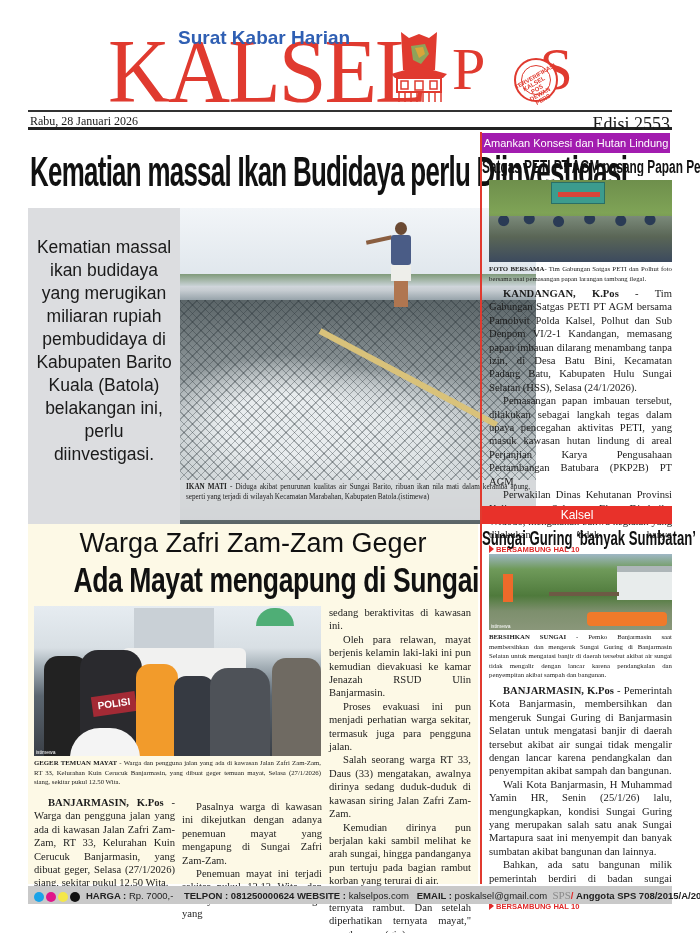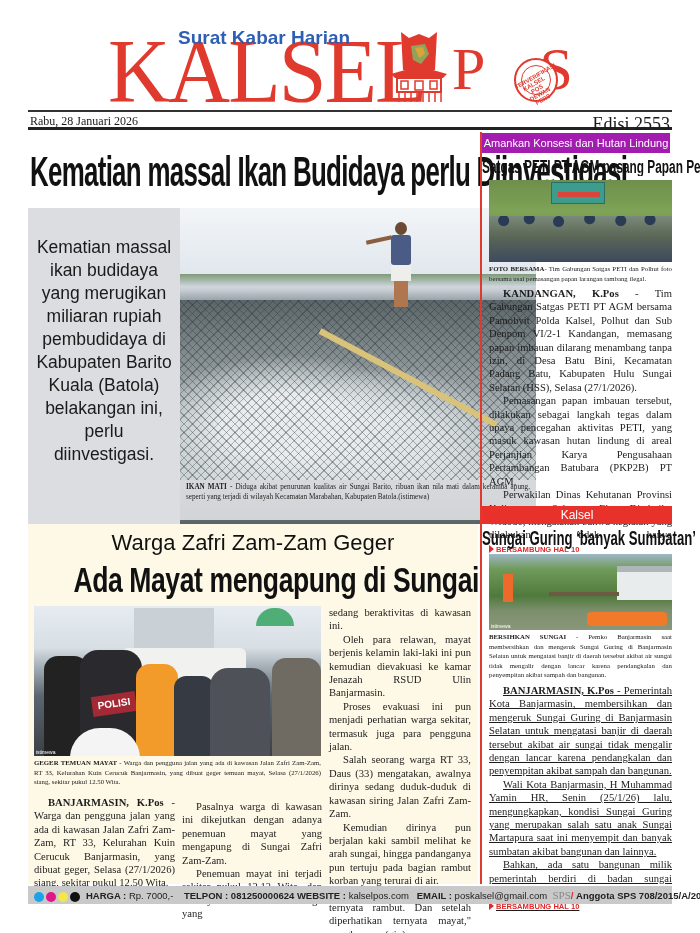--- a/index.html
+++ b/index.html
@@ -82,25 +82,25 @@
   
   .kicker-red { position: absolute; left: 482px; top: 506px; width: 190px; height: 18px; background: #e8312a; color: #fff; font-family: "Liberation Sans", sans-serif; font-size: 12px; line-height: 18px; text-align: center; }
   .story2-title { position: absolute; left: 482px; top: 526px; width: 190px; font-family: "Liberation Sans", sans-serif; font-weight: bold; font-size: 18px; line-height: 24px; white-space: nowrap; transform: scaleX(0.73) scaleY(1.08); transform-origin: left top; color: #111; }
   .river-photo { position: absolute; left: 489px; top: 554px; width: 183px; height: 76px; overflow: hidden; background: linear-gradient(180deg, #9fb7c5 0%, #6f9a5a 20%, #4f7a3c 55%, #7d8f6d 75%, #8a977a 100%); }
   .river-photo .house { position: absolute; left: 128px; top: 12px; width: 55px; height: 34px; background: #e8ecec; border-top: 6px solid #aeb6b9; }
   .river-photo .bridge { position: absolute; left: 60px; top: 38px; width: 70px; height: 4px; background: #6d5a44; }
   .river-photo .boat { position: absolute; left: 98px; top: 58px; width: 80px; height: 14px; background: #f07a2a; border-radius: 4px; }
   .river-photo .worker { position: absolute; left: 14px; top: 20px; width: 10px; height: 28px; background: #ee6a2a; }
   .river-photo .tag { position: absolute; left: 2px; bottom: 1px; font-family: "Liberation Sans", sans-serif; font-size: 5px; color: #fff; }
   .river-caption { position: absolute; left: 489px; top: 632px; width: 183px; }
-  .story2-body { position: absolute; left: 489px; top: 684px; width: 183px; text-decoration: underline; }
+  .story2-body { position: absolute; left: 489px; top: 684px; width: 183px; }
 
   
   .bottom-story { position: absolute; left: 28px; top: 524px; width: 450px; height: 360px; background: #fdf9e6; }
-  .kicker-sub { position: absolute; left: 0; top: 6px; width: 450px; text-align: center; font-family: "Liberation Sans", sans-serif; font-size: 22px; line-height: 26px; color: #111; }
+  .kicker-sub { position: absolute; left: 0; top: 6px; width: 450px; text-align: center; font-family: "Liberation Sans", sans-serif; font-size: 27px; line-height: 26px; color: #111; }
   .bottom-title { position: absolute; left: 8px; top: 32px; width: 440px; text-align: center; font-family: "Liberation Sans", sans-serif; font-weight: bold; font-size: 32px; line-height: 42px; letter-spacing: -0.5px; white-space: nowrap; transform: scaleX(0.83) scaleY(1.12); transform-origin: center top; color: #111; }
   .crowd-photo { position: absolute; left: 6px; top: 82px; width: 287px; height: 150px; overflow: hidden;
     background: linear-gradient(180deg, #e6ecf1 0%, #d8dfe4 28%, #a6b1b8 40%, #5b6670 60%, #3a3f46 100%); }
   .crowd-photo .bldg { position: absolute; left: 100px; top: 2px; width: 80px; height: 40px; background: #c9d0d6; }
   .crowd-photo .dome { position: absolute; left: 222px; top: 2px; width: 38px; height: 18px; border-radius: 20px 20px 0 0; background: #4fae76; }
   .crowd-photo .van { position: absolute; left: 88px; top: 42px; width: 124px; height: 40px; background: #f1f1f0; border-radius: 6px 6px 0 0; }
   .crowd-photo .p1 { position: absolute; left: 10px; top: 50px; width: 44px; height: 100px; background: #222; border-radius: 14px 14px 0 0; }
   .crowd-photo .p2 { position: absolute; left: 46px; top: 44px; width: 62px; height: 106px; background: #2a2a2e; border-radius: 18px 18px 0 0; }
   .crowd-photo .polisi { position: absolute; left: 58px; top: 88px; width: 44px; height: 20px; background: #a32a35; color: #fff; font-family: "Liberation Sans", sans-serif; font-weight: bold; font-size: 10px; line-height: 20px; text-align: center; transform: rotate(-8deg); }
   .crowd-photo .p3 { position: absolute; left: 102px; top: 58px; width: 42px; height: 92px; background: #f29b2b; border-radius: 14px 14px 0 0; }
@@ -179,21 +179,21 @@
 <div class="kicker-blue">Amankan Konsesi dan Hutan Lindung</div>
 <h2 class="story1-title">Satgas PETI PT AGM pasang Papan Peringatan</h2>
 <div class="peti-photo">
   <div class="sign">
       <div class="txt"></div>
     </div>
   <div class="crowd"></div>
 </div>
 <div class="cap peti-caption"><b>FOTO BERSAMA</b><span>- Tim Gabungan Satgas PETI dan Polhut foto bersama usai pemasangan papan larangan tambang ilegal.</span></div>
 <div class="body story1-body">
-  <p><b>KANDANGAN, K.Pos</b><span> - Tim Gabungan Satgas PETI PT AGM bersama Pamobvit Polda Kalsel, Polhut dan Sub Denpom VI/2-1 Kandangan, memasang papan imbauan dilarang menambang tanpa izin, di Desa Batu Bini, Kecamatan Padang Batu, Kabupaten Hulu Sungai Selatan (HSS), Selasa (27/1/2026).</span></p>
+  <p><b>KANDANGAN, K.Pos</b><span> - Tim Gabungan Satgas PETI PT AGM bersama Pamobvit Polda Kalsel, Polhut dan Sub Denpom VI/2-1 Kandangan, memasang papan imbauan dilarang menambang tanpa izin, di Desa Batu Bini, Kecamatan Padang Batu, Kabupaten Hulu Sungai Selatan (HSS), Selasa (24/1/2026).</span></p>
   <p>Pemasangan papan imbauan tersebut, dilakukan sebagai langkah tegas dalam upaya pencegahan aktivitas PETI, yang masuk kawasan hutan lindung di areal Perjanjian Karya Pengusahaan Pertambangan Batubara (PKP2B) PT AGM.</p>
   <p><span>Perwakilan Dinas Kehutanan Provinsi Kalimantan Selatan, Eko Djadmiko Widodo, mengatakan bahwa kegiatan yang dilakukan tidak hanya</span> <span class="continue inline-continue"><span class="arrow"></span><span>BERSAMBUNG HAL 10</span></span></p>
 </div>
 
 <div class="kicker-red">Kalsel</div>
 <h2 class="story2-title">Sungai Guring ‘banyak Sumbatan’</h2>
 <div class="river-photo">
   <div class="house"></div>
   <div class="bridge"></div>
   <div class="worker"></div>

